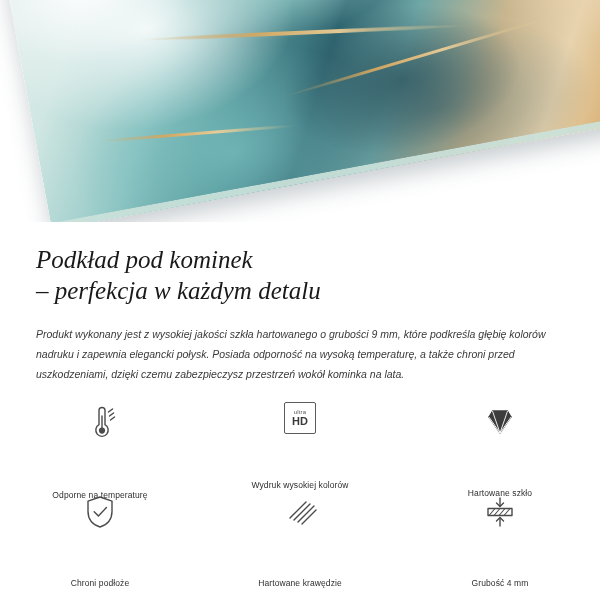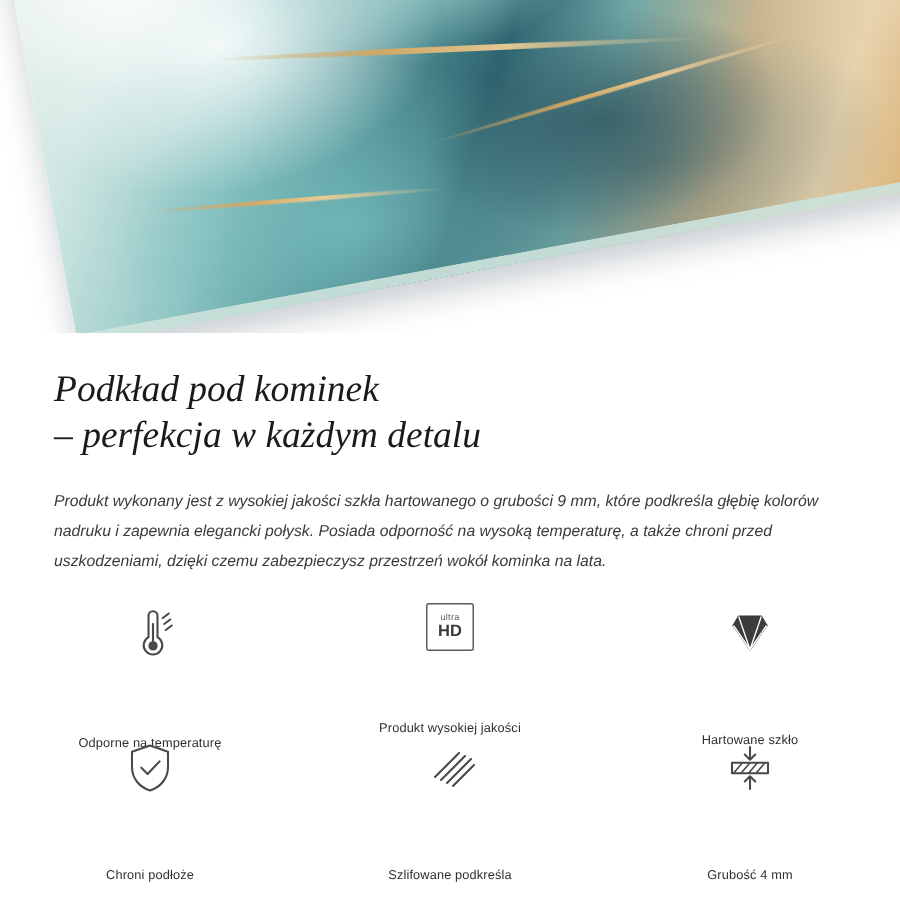--- a/index.html
+++ b/index.html
@@ -233,21 +233,21 @@
       <div class="feature-label">Odporne na temperaturę</div>
     </div>
 
     <div class="feature">
       <div class="feature-icon">
         <div class="ultrahd-box">
           <span class="u1">ultra</span>
           <span class="u2">HD</span>
         </div>
       </div>
-      <div class="feature-label">Produkt wysokiej jakości</div>
+      <div class="feature-label">Wydruk wysokiej kolorów</div>
     </div>
 
     <div class="feature">
       <div class="feature-icon">
         <svg width="40" height="40" viewBox="0 0 40 40" fill="none" stroke="#3c3c3c" stroke-width="1.3" stroke-linejoin="round">
           <path d="M9 15h22l-11 16z" fill="#3c3c3c" stroke="#3c3c3c"></path>
           <path d="M12.5 9h15l3.5 6H9z" fill="#3c3c3c" stroke="#3c3c3c"></path>
           <path d="M9 15l11 16 11-16" stroke="#ffffff" stroke-width="0.9"></path>
           <path d="M14.5 15l5.5 16 5.5-16" stroke="#ffffff" stroke-width="0.9"></path>
           <path d="M12.5 9l2 6M27.5 9l-2 6" stroke="#ffffff" stroke-width="0.9"></path>
@@ -268,21 +268,21 @@
 
     <div class="feature">
       <div class="feature-icon">
         <svg width="40" height="40" viewBox="0 0 40 40" fill="none" stroke="#4a4a4a" stroke-width="1.4" stroke-linecap="round">
           <path d="M10 26L26 10"></path>
           <path d="M14 28L30 12"></path>
           <path d="M18 30L34 14"></path>
           <path d="M22 32L36 18"></path>
         </svg>
       </div>
-      <div class="feature-label">Szlifowane podkreśla</div>
+      <div class="feature-label">Hartowane krawędzie</div>
     </div>
 
     <div class="feature">
       <div class="feature-icon">
         <svg width="40" height="40" viewBox="0 0 40 40" fill="none" stroke="#4a4a4a" stroke-width="1.4" stroke-linecap="round" stroke-linejoin="round">
           <line x1="20" y1="6" x2="20" y2="14"></line>
           <path d="M16.5 11l3.5 3.5 3.5-3.5"></path>
           <rect x="8" y="16.5" width="24" height="7"></rect>
           <path d="M9 23.5l6-7M14 23.5l6-7M19 23.5l6-7M24 23.5l6-7" stroke-width="1.1"></path>
           <line x1="20" y1="34" x2="20" y2="26"></line>

